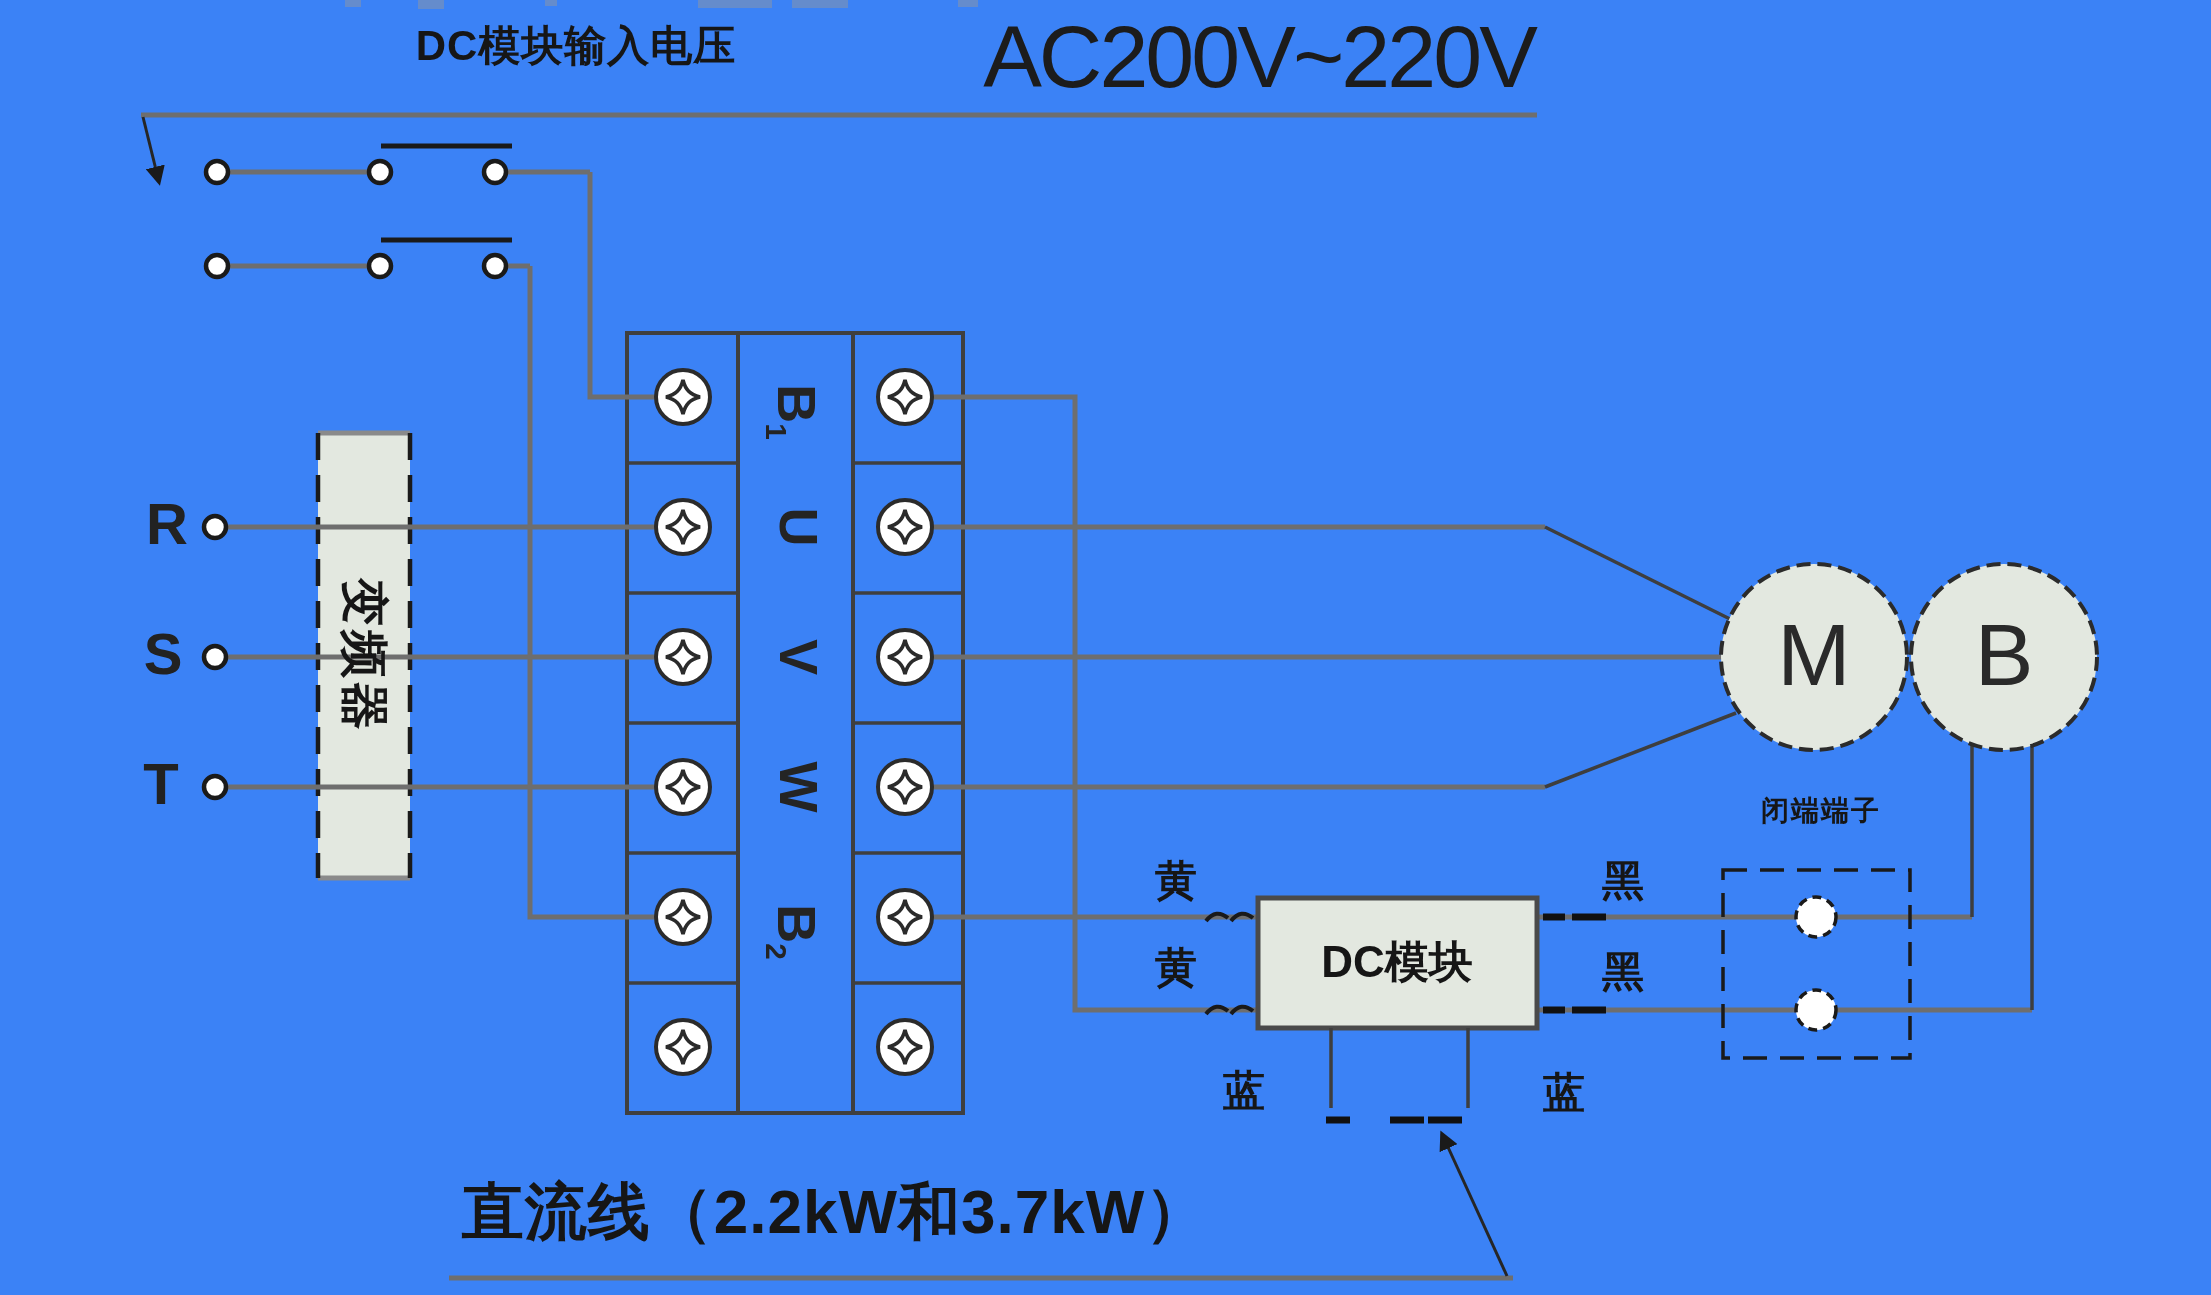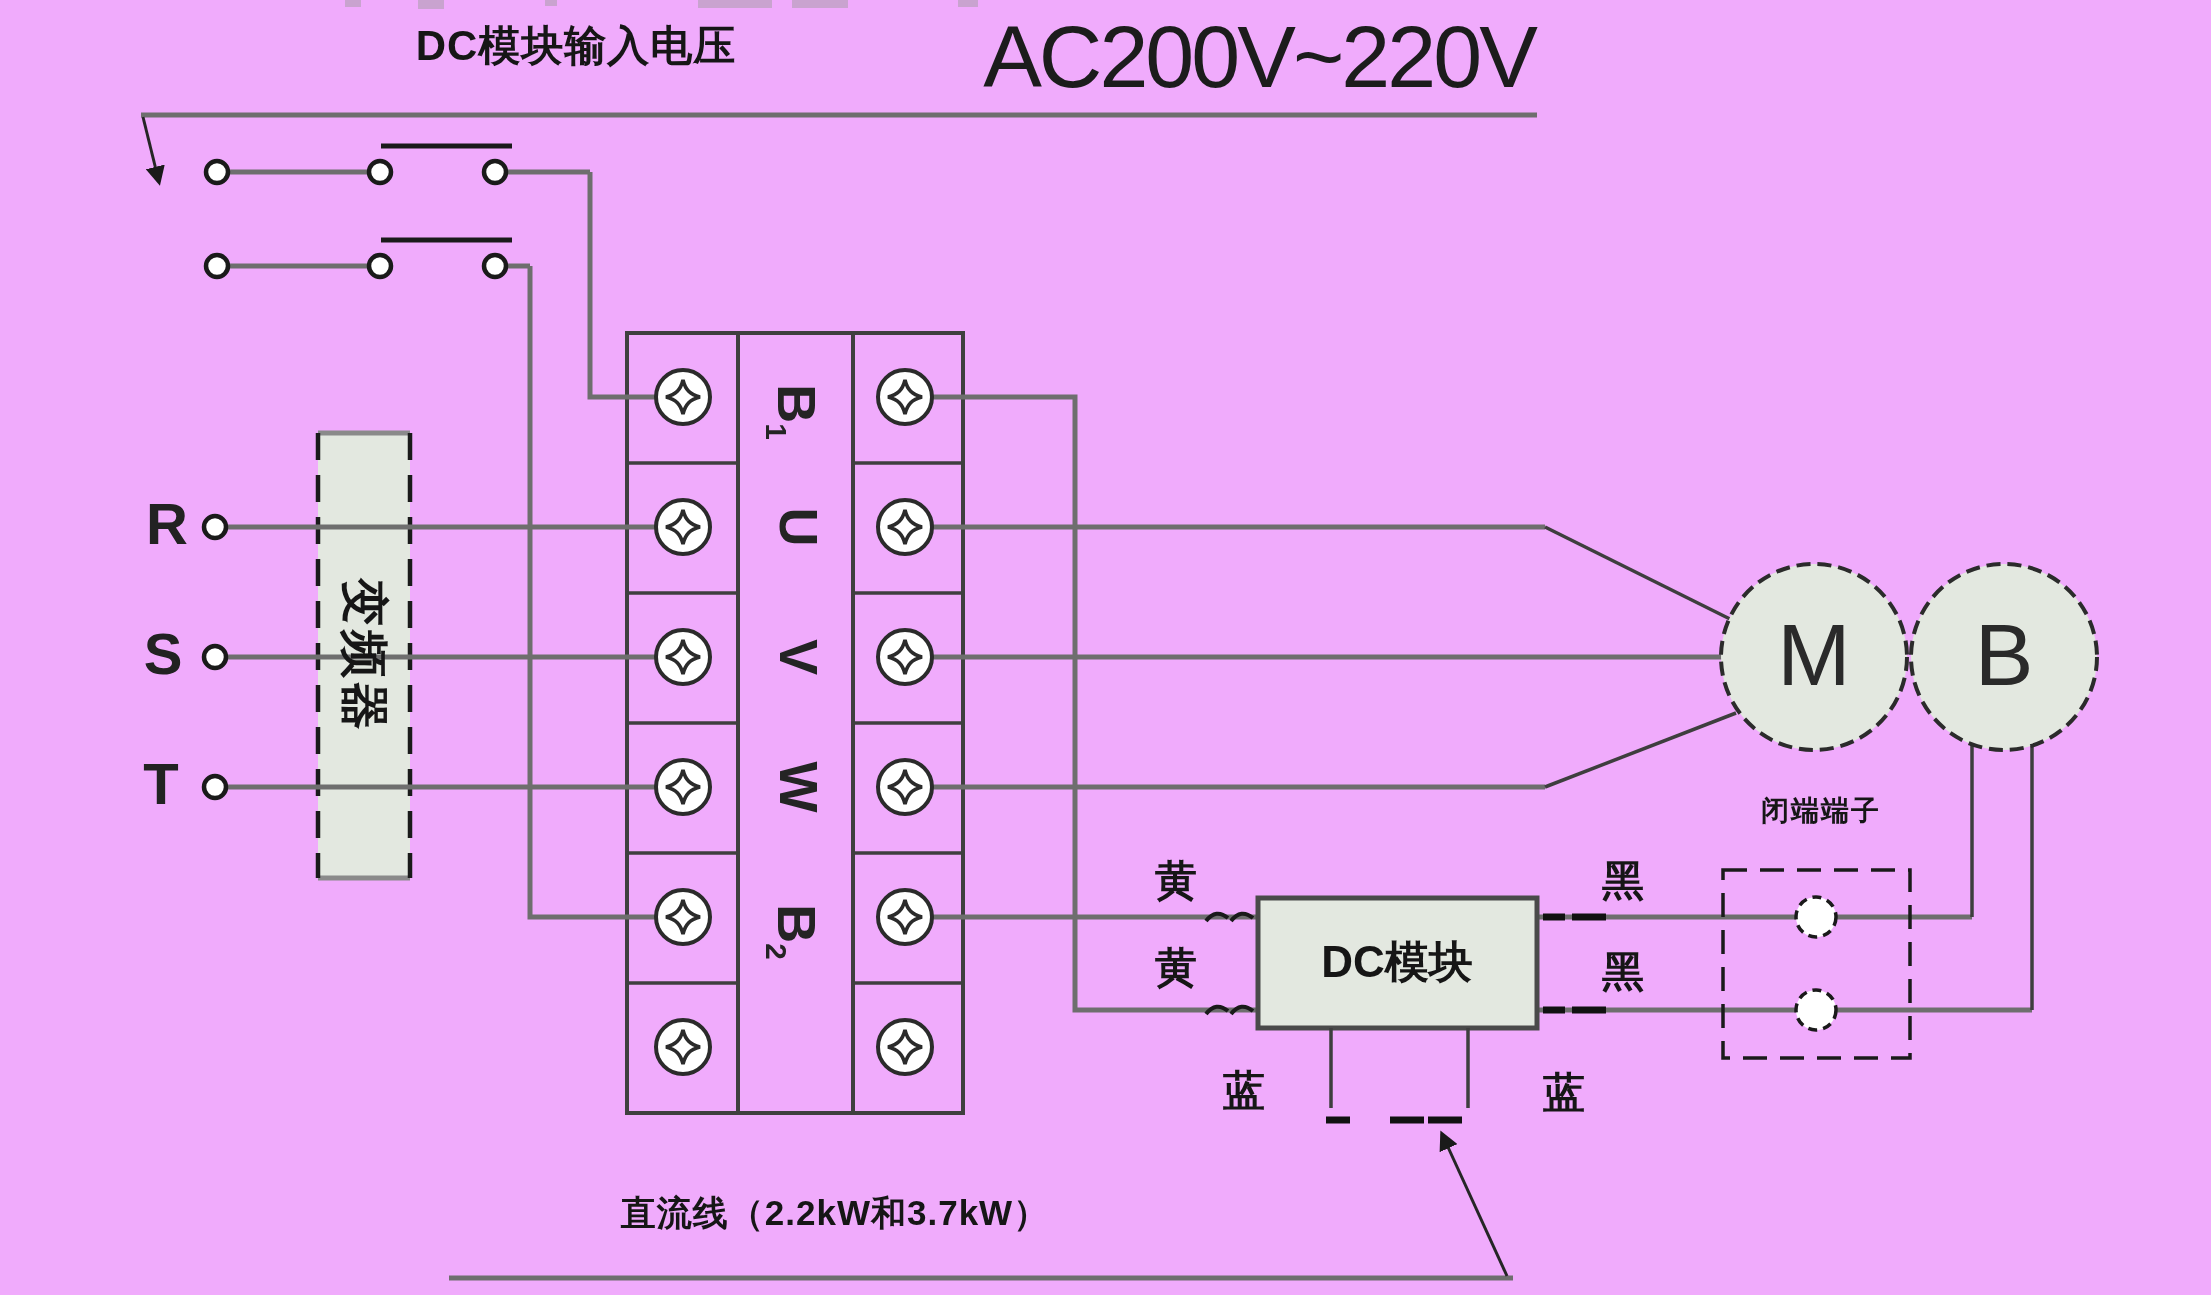--- a/index.html
+++ b/index.html
@@ -1,17 +1,17 @@
 <!DOCTYPE html>
 <html><head>
 <meta charset="utf-8">
 <style>
   html,body{margin:0;padding:0;background:#ffffff;}
   #stage{
-    position:relative;width:2211px;height:1295px;background:#f0abfc;overflow:hidden;
+    position:relative;width:2211px;height:1295px;background:#3b82f6;overflow:hidden;
     font-family:"Liberation Sans","DejaVu Sans",sans-serif;color:#161616;
   }
   #wires{position:absolute;left:0;top:0;width:2211px;height:1295px;}
   
   .wg5{stroke:#6e6e6e;stroke-width:5;fill:none;}
   .wg4{stroke:#8a8a8a;stroke-width:5;fill:none;}
   .dk35{stroke:#3e3e3e;stroke-width:3.5;fill:none;}
   .bk5{stroke:#1a1a1a;stroke-width:5;fill:none;}
   .bk4{stroke:#1a1a1a;stroke-width:4;fill:none;}
   .bk3{stroke:#262626;stroke-width:3;fill:none;}
@@ -29,21 +29,21 @@
   .t-dcin{font-size:42px;font-weight:700;letter-spacing:1px;}
   .t-ac{font-size:88px;font-weight:400;letter-spacing:-3px;color:#1c1c1c;}
   .t-rst{font-size:58px;font-weight:600;color:#222;}
   .t-inv{font-size:48px;font-weight:700;letter-spacing:4px;}
   .t-term{font-size:54px;font-weight:600;color:#242424;}
   .t-term .sub{font-size:0.55em;vertical-align:sub;}
   .t-mb{font-size:88px;font-weight:500;color:#2a2a2a;}
   .t-color{font-size:42px;font-weight:700;}
   .t-ce{font-size:28px;font-weight:700;letter-spacing:2px;}
   .t-dcm{font-size:44px;font-weight:700;text-align:center;}
-  .t-note{font-size:35px;font-weight:700;letter-spacing:1px;}
+  .t-note{font-size:62px;font-weight:700;letter-spacing:1px;}
 </style>
 </head>
 <body>
 
 <div id="stage">
 
   <svg id="wires" viewBox="0 0 2211 1295" xmlns="http://www.w3.org/2000/svg">
     <defs>
       <marker id="ah" viewBox="0 0 10 10" refX="8" refY="5" markerWidth="6.5" markerHeight="6.5" orient="auto-start-reverse">
         <path d="M0,0 L10,5 L0,10 z" fill="#1a1a1a"></path>

